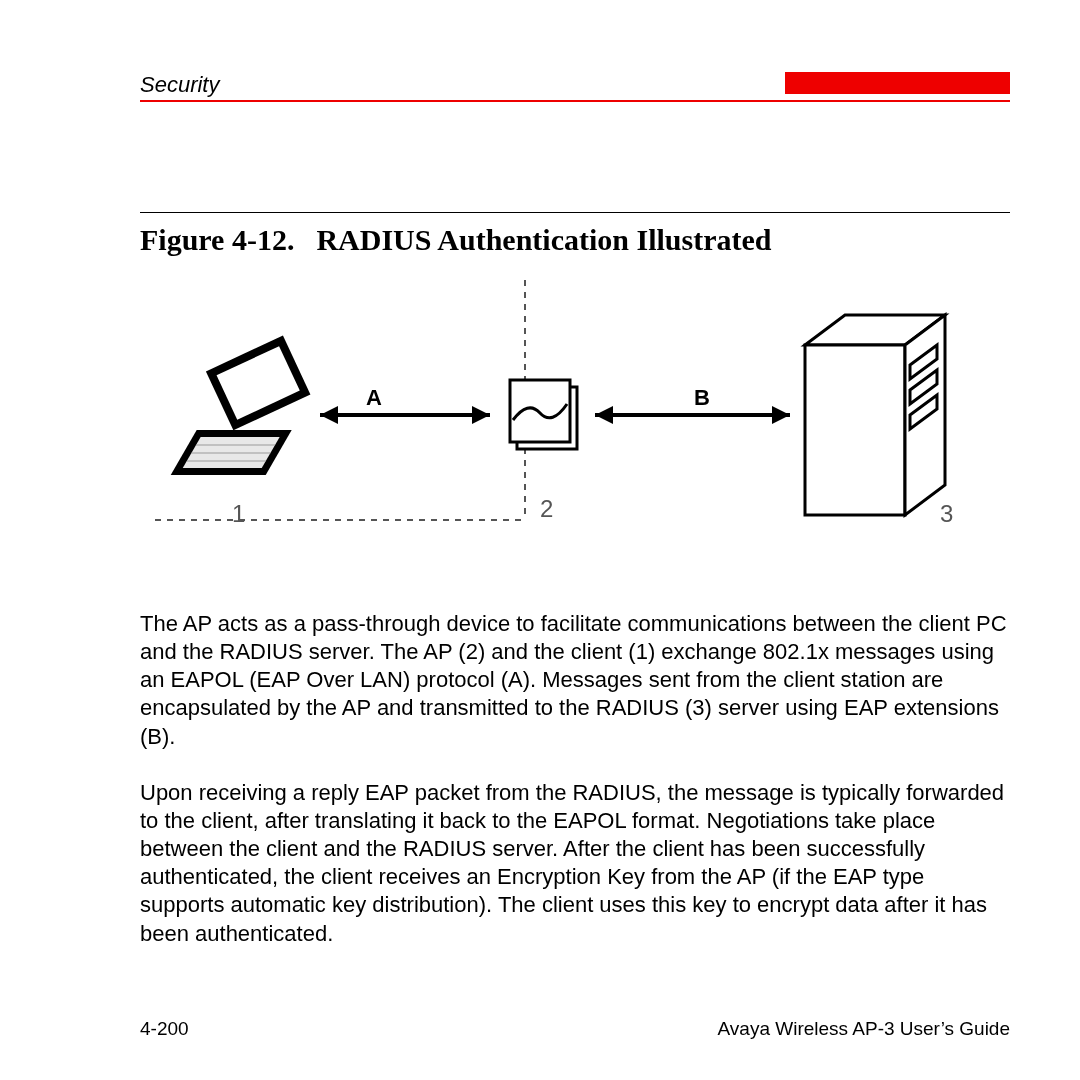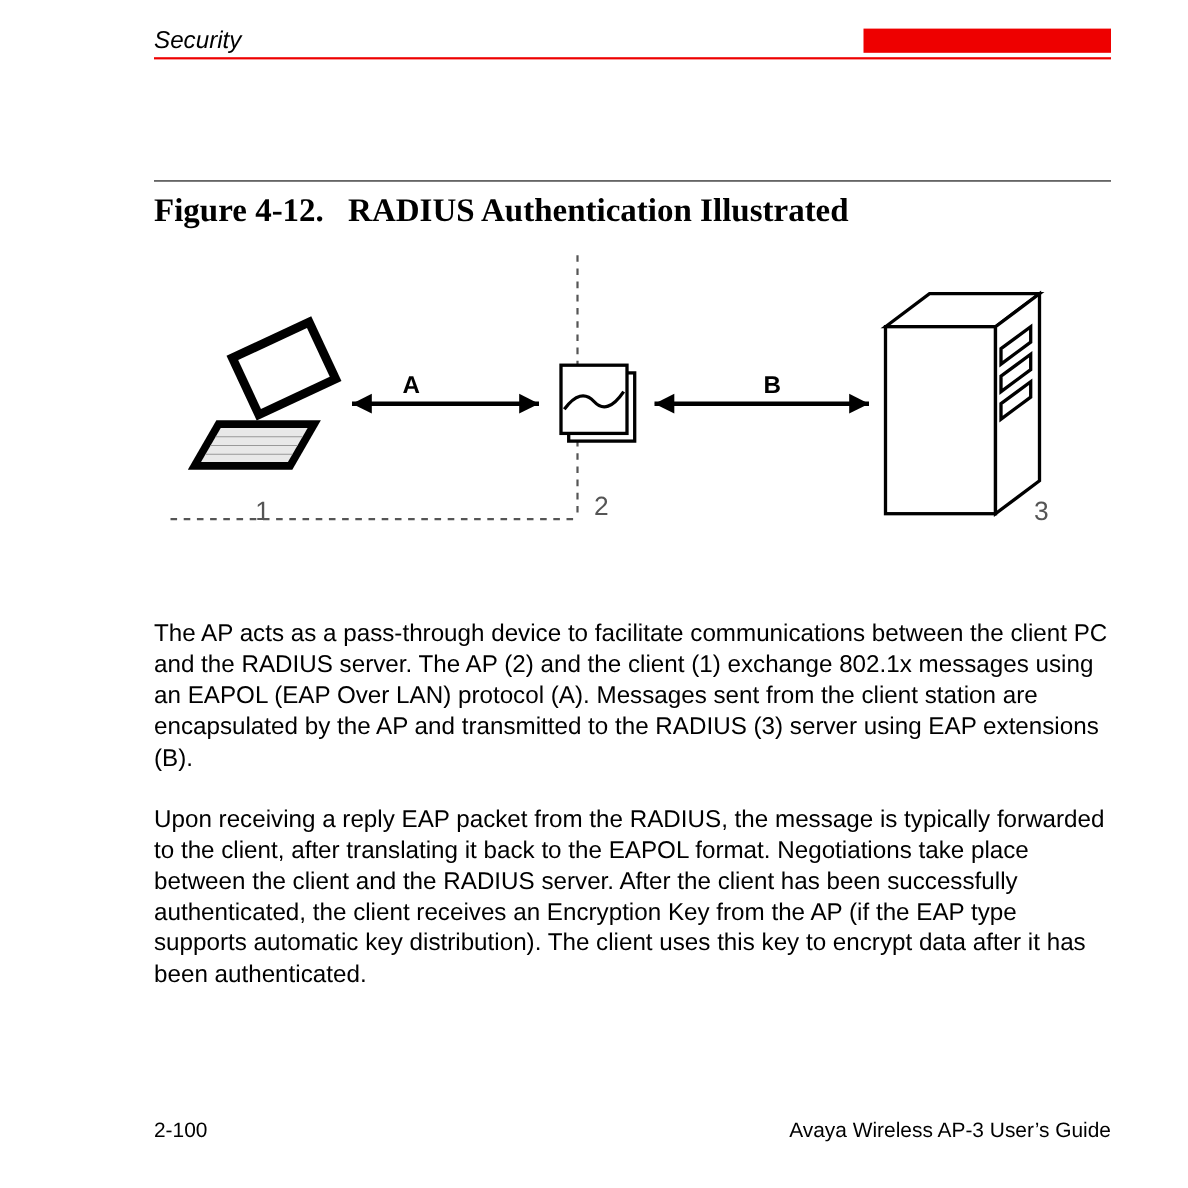--- a/index.html
+++ b/index.html
@@ -6,24 +6,24 @@
   html, body { width: 1080px; height: 1080px; }
   body {
     font-family: Arial, Helvetica, sans-serif;
     background: #fff;
     color: #000;
     position: relative;
     padding: 24px 70px 40px 140px;
   }
   .header {
     display: flex;
-    align-items: center;
     justify-content: space-between;
     border-bottom: 2px solid #e00;
     padding-bottom: 2px;
+    margin-top: 48px;
   }
   .header-title {
     font-style: italic;
     font-size: 22px;
   }
   .header-bar {
     width: 225px;
     height: 22px;
     background: #e00;
   }
@@ -146,15 +146,15 @@
   <span class="dia-label lbl-2">2</span>
   <span class="dia-label lbl-3">3</span>
 </div>
 
 <div class="body-text">
   <p>The AP acts as a pass-through device to facilitate communications between the client PC and the RADIUS server. The AP (2) and the client (1) exchange 802.1x messages using an EAPOL (EAP Over LAN) protocol (A). Messages sent from the client station are encapsulated by the AP and transmitted to the RADIUS (3) server using EAP extensions (B).</p>
   <p>Upon receiving a reply EAP packet from the RADIUS, the message is typically forwarded to the client, after translating it back to the EAPOL format. Negotiations take place between the client and the RADIUS server. After the client has been successfully authenticated, the client receives an Encryption Key from the AP (if the EAP type supports automatic key distribution). The client uses this key to encrypt data after it has been authenticated.</p>
 </div>
 
 <div class="footer">
-  <span>2-100</span>
+  <span>4-200</span>
   <span>Avaya Wireless AP-3 User’s Guide</span>
 </div>
 
 </body></html>

